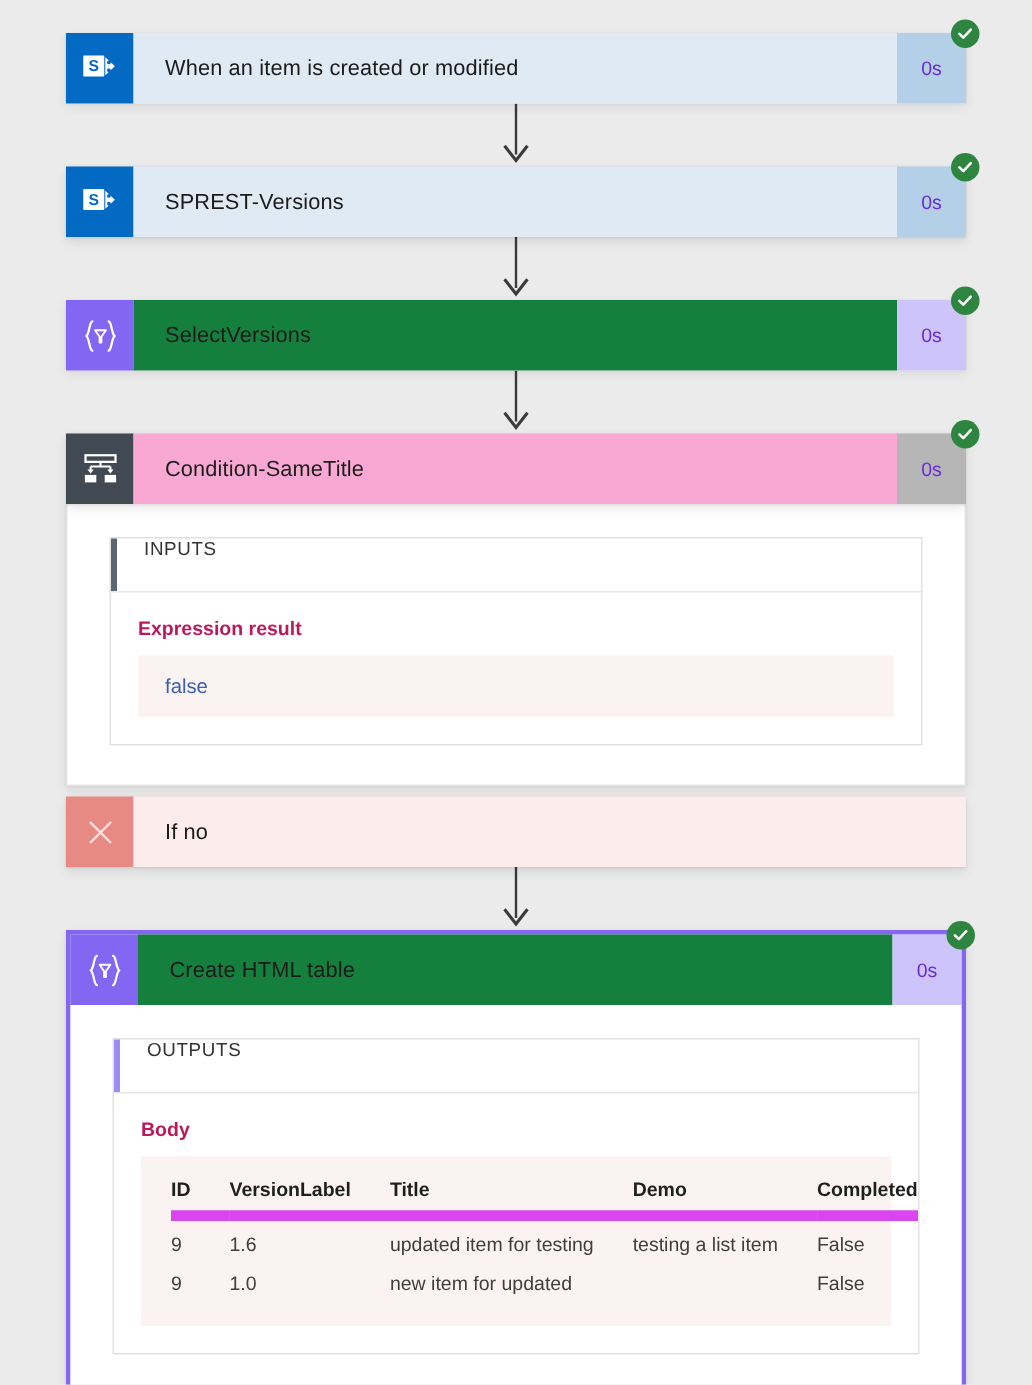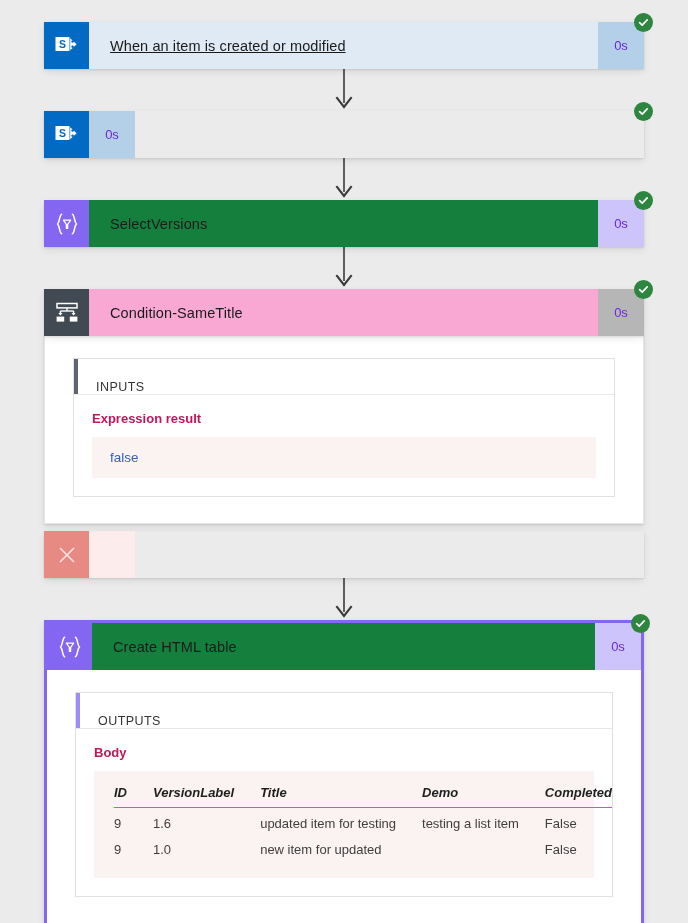--- a/index.html
+++ b/index.html
@@ -85,21 +85,21 @@
     background: #2e8540;
     display: flex;
     align-items: center;
     justify-content: center;
     z-index: 7;
   }
   .status-badge svg { display:block; }
 
   
   .sp .icon-box { background: #036ac4; }
-  .sp .card-title { background: #dfeaf5; text-decoration: underline; }
+  .sp .card-title { background: #dfeaf5; }
   .sp .card-time  { background: #b4cfe8; }
 
   .dataop .icon-box { background: #8367f2; }
   .dataop .card-title { background: #15803d; }
   .dataop .card-time  { background: #cdc4fb; }
 
   .cond .icon-box { background: #414952; }
   .cond .card-title { background: #f9a8d4; }
   .cond .card-time  { background: #b6b6b6; }
 
@@ -129,21 +129,21 @@
 
   
   .panel {
     border: 1px solid #e1e1e1;
     background: #fff;
     box-sizing: border-box;
   }
   .panel-head {
     height: 35px;
     display: flex;
-    align-items: flex-end;
+    align-items: flex-start;
     border-bottom: 1px solid #e8e8e8;
     position: relative;
   }
   .panel-accent {
     width: 4px;
     height: 35px;
     flex: 0 0 4px;
   }
   .panel-accent.grey   { background: #5c6670; }
   .panel-accent.purple { background: #9e8cf5; }
@@ -177,23 +177,22 @@
   table.result {
     border-collapse: collapse;
     font-size: 13px;
     color: #3e3e3e;
   }
   table.result th {
     text-align: left;
     font-weight: 700;
     color: #1f1f1f;
     padding: 0 26px 7px 0;
-    border-bottom: 1px solid #d946ef;
+    border-bottom: 7px solid #d946ef;
     white-space: nowrap;
-    font-style: italic;
   }
   table.result td {
     padding: 8px 26px 3px 0;
     white-space: nowrap;
     color: #3e3e3e;
   }
   table.result th:last-child,
   table.result td:last-child { padding-right: 0; }
 
   
@@ -245,20 +244,21 @@
     <div class="card-head">
       <div class="icon-box">
         <svg width="26" height="26" viewBox="0 0 26 26" aria-hidden="true">
           <rect x="1.5" y="4" width="14" height="14" rx="0.6" fill="#ffffff"></rect>
           <text x="8.5" y="14.6" font-family="Liberation Sans, sans-serif" font-size="10.5" font-weight="700" fill="#036ac4" text-anchor="middle">S</text>
           <path d="M16.2 5.2 L22.6 11.2 L16.2 17.2 Z" fill="#ffffff"></path>
           <circle cx="18.6" cy="8.6" r="1.25" fill="#036ac4"></circle>
           <circle cx="18.6" cy="13.8" r="1.25" fill="#036ac4"></circle>
         </svg>
       </div>
+      <div class="card-title">SPREST-Versions</div>
       <div class="card-time">0s</div>
       <div class="status-badge">
         <svg width="11" height="11" viewBox="0 0 11 11" aria-hidden="true">
           <path d="M1.6 5.6 L4.2 8.1 L9.2 2.8" stroke="#ffffff" stroke-width="1.7" fill="none" stroke-linecap="round" stroke-linejoin="round"></path>
         </svg>
       </div>
     </div>
   </div>
 
   <div class="connector">
@@ -335,20 +335,21 @@
   <div class="gap-sm"></div>
 
   <div class="card ifno">
     <div class="card-head">
       <div class="icon-box">
         <svg width="24" height="24" viewBox="0 0 24 24" aria-hidden="true">
           <line x1="5" y1="5" x2="19" y2="19" stroke="#fbe3e1" stroke-width="1.6"></line>
           <line x1="19" y1="5" x2="5" y2="19" stroke="#fbe3e1" stroke-width="1.6"></line>
         </svg>
       </div>
+      <div class="card-title">If no</div>
       <div class="card-time"></div>
     </div>
   </div>
 
   <div class="connector">
     <svg width="24" height="42" viewBox="0 0 24 42" aria-hidden="true">
       <line x1="12" y1="0" x2="12" y2="34" stroke="#3b3b3b" stroke-width="1.6"></line>
       <path d="M5 29 L12 38 L19 29" stroke="#3b3b3b" stroke-width="2.1" fill="none" stroke-linecap="square"></path>
     </svg>
   </div>

